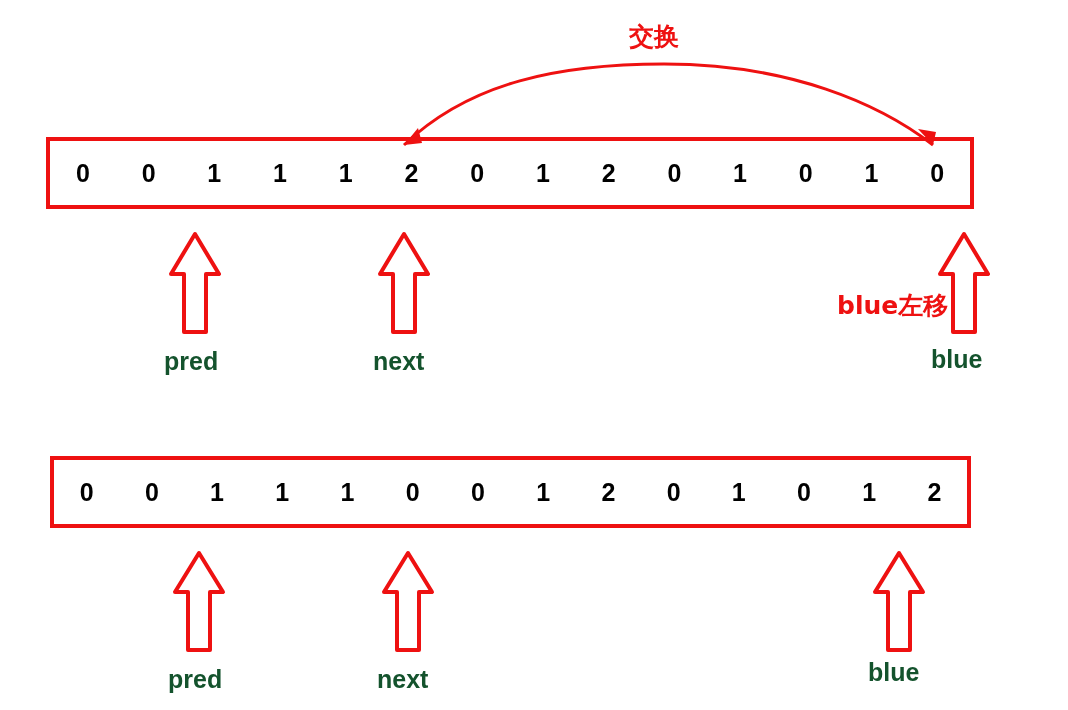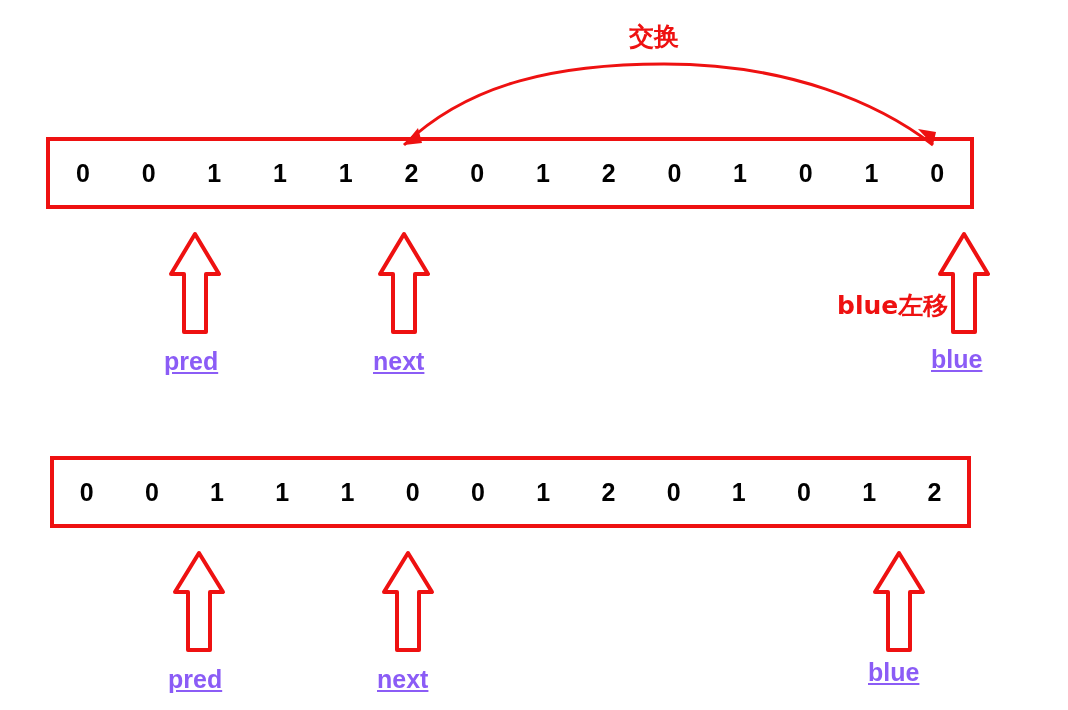--- a/index.html
+++ b/index.html
@@ -29,26 +29,25 @@
   }
   .cell {
     text-align: center;
     font-weight: bold;
     font-size: 25px;
     color: #000000;
     font-family: "Liberation Sans", sans-serif;
   }
   .label {
     position: absolute;
-    color: #8b5cf6;
+    color: #14532d;
     font-weight: bold;
     font-size: 25px;
     font-family: "Liberation Sans", sans-serif;
     white-space: nowrap;
-    text-decoration: underline;
   }
   .label-cn {
     position: absolute;
     color: #ee1111;
     font-weight: bold;
     font-size: 25px;
     font-family: "DejaVu Sans", sans-serif;
     white-space: nowrap;
   }
   svg.overlay {

